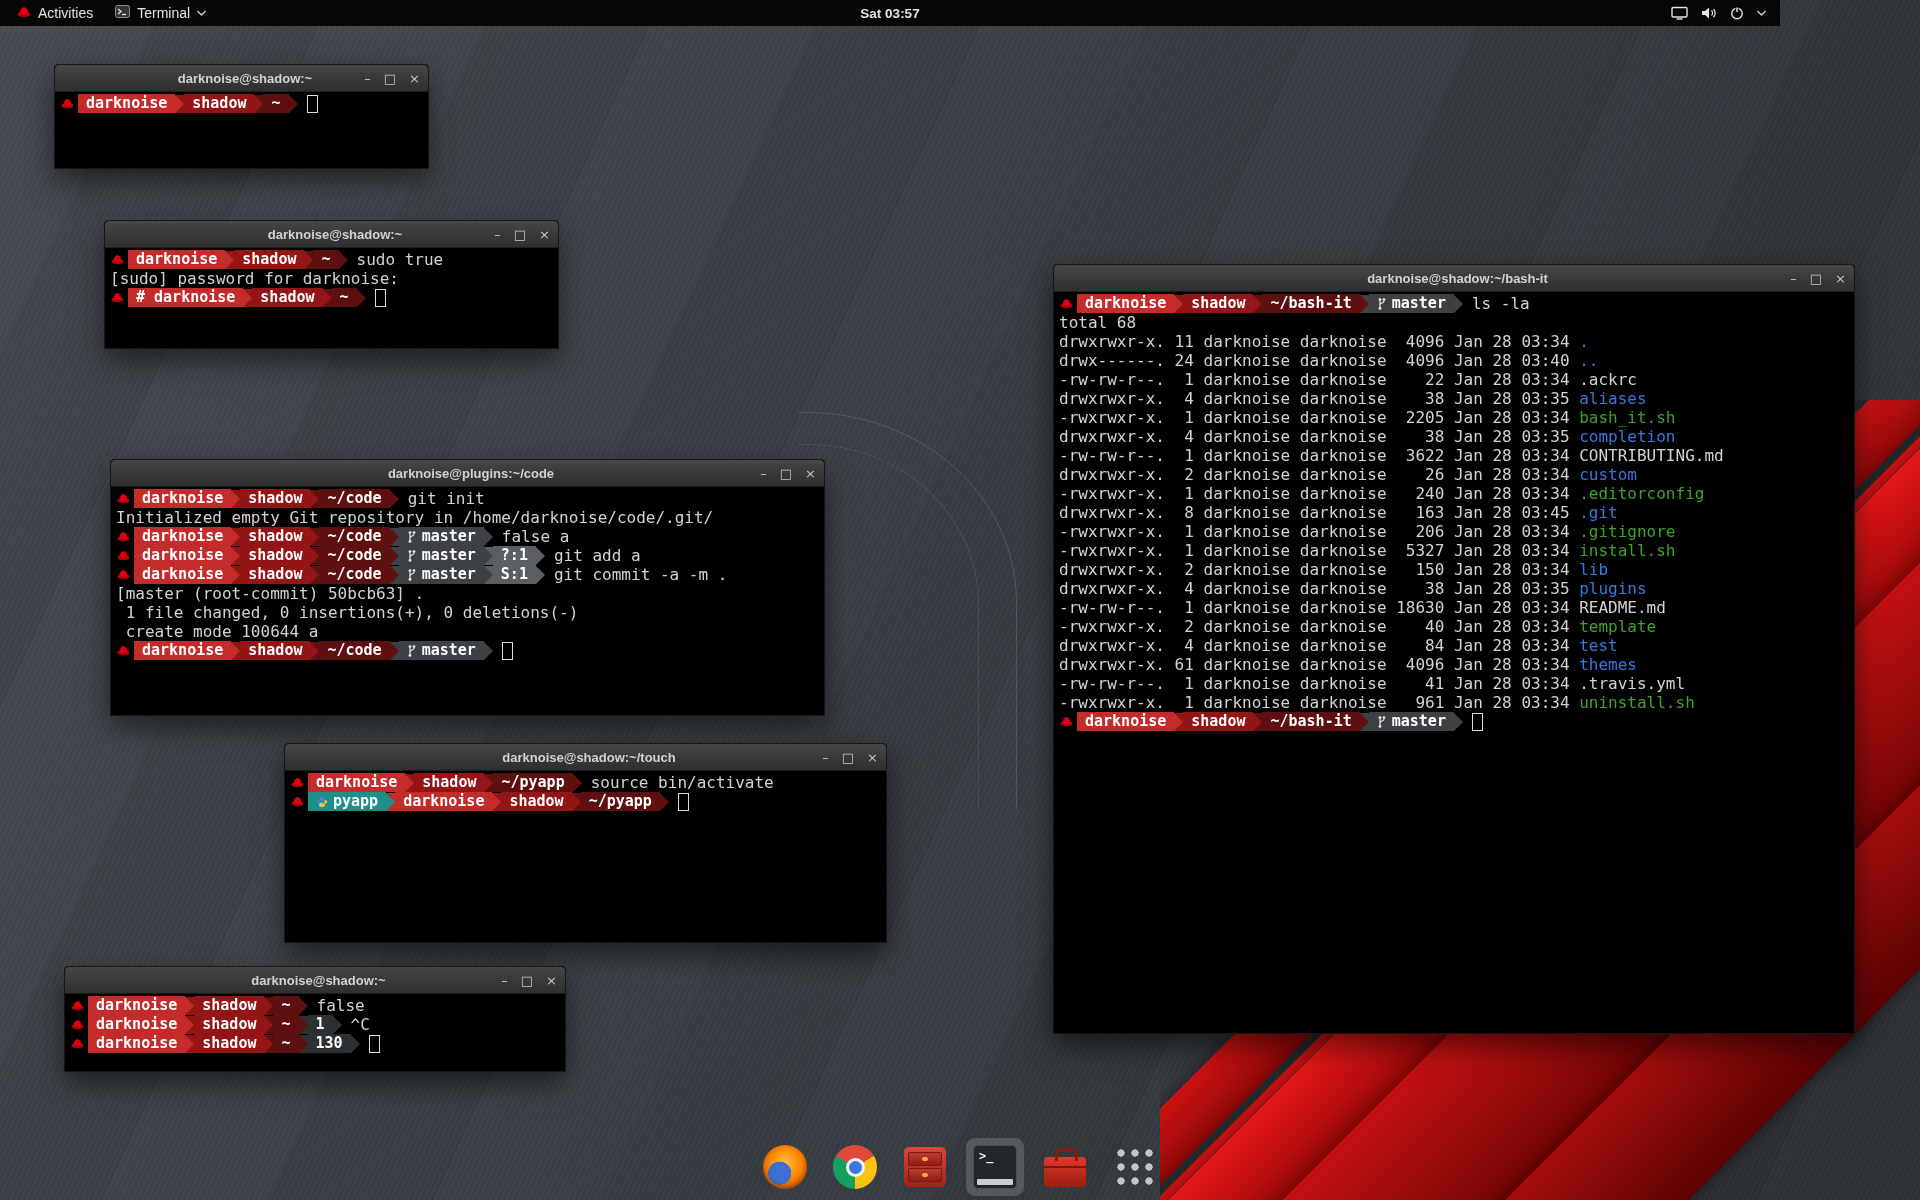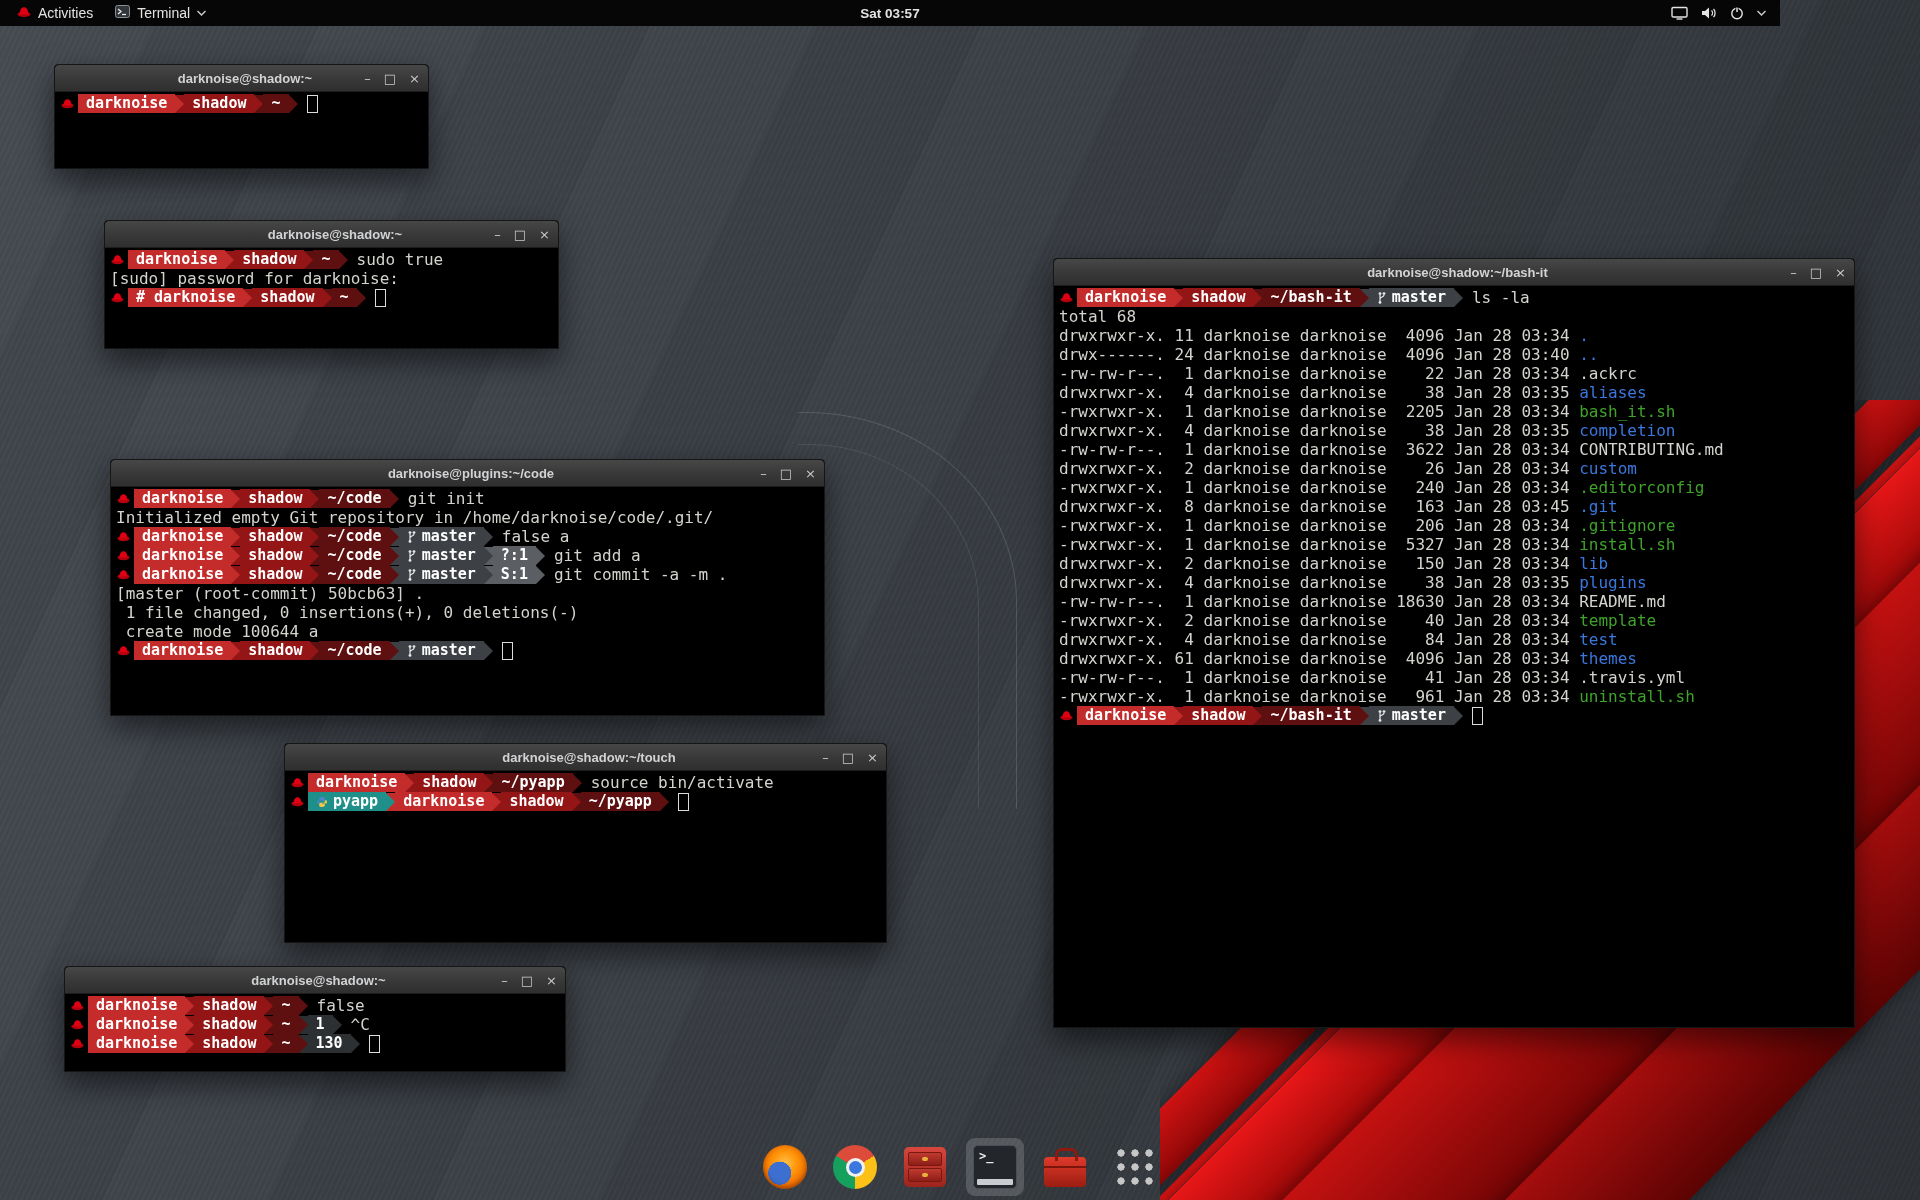--- a/index.html
+++ b/index.html
@@ -217,21 +217,21 @@
               <ellipse cx="6.5" cy="7.6" rx="6" ry="2.6" fill="#b3000c"></ellipse>
               <path d="M2.6 7.6 C2.6 3.4 4.2 1.2 6.5 1.2 C8.8 1.2 10.4 3.4 10.4 7.6 Z" fill="#e00014"></path>
             </svg></span><span class="seg" style="background: rgb(196, 43, 43);"><span class="seg-text">darknoise</span></span><span class="psep" style="border-left-color: rgb(196, 43, 43); background: rgb(148, 21, 21);"></span><span class="seg" style="background: rgb(148, 21, 21);"><span class="seg-text">shadow</span></span><span class="psep" style="border-left-color: rgb(148, 21, 21); background: rgb(94, 15, 15);"></span><span class="seg" style="background: rgb(94, 15, 15);"><span class="seg-text">~</span></span><span class="psep" style="border-left-color: rgb(94, 15, 15); background: transparent;"></span><span class="cmd">false</span></div><div class="term-line"><span class="hat"><svg width="13" height="11" viewBox="0 0 13 11">
               <ellipse cx="6.5" cy="7.6" rx="6" ry="2.6" fill="#b3000c"></ellipse>
               <path d="M2.6 7.6 C2.6 3.4 4.2 1.2 6.5 1.2 C8.8 1.2 10.4 3.4 10.4 7.6 Z" fill="#e00014"></path>
             </svg></span><span class="seg" style="background: rgb(196, 43, 43);"><span class="seg-text">darknoise</span></span><span class="psep" style="border-left-color: rgb(196, 43, 43); background: rgb(148, 21, 21);"></span><span class="seg" style="background: rgb(148, 21, 21);"><span class="seg-text">shadow</span></span><span class="psep" style="border-left-color: rgb(148, 21, 21); background: rgb(94, 15, 15);"></span><span class="seg" style="background: rgb(94, 15, 15);"><span class="seg-text">~</span></span><span class="psep" style="border-left-color: rgb(94, 15, 15); background: rgb(45, 48, 51);"></span><span class="seg" style="background: rgb(45, 48, 51);"><span class="seg-text">1</span></span><span class="psep" style="border-left-color: rgb(45, 48, 51); background: transparent;"></span><span class="cmd">^C</span></div><div class="term-line"><span class="hat"><svg width="13" height="11" viewBox="0 0 13 11">
               <ellipse cx="6.5" cy="7.6" rx="6" ry="2.6" fill="#b3000c"></ellipse>
               <path d="M2.6 7.6 C2.6 3.4 4.2 1.2 6.5 1.2 C8.8 1.2 10.4 3.4 10.4 7.6 Z" fill="#e00014"></path>
             </svg></span><span class="seg" style="background: rgb(196, 43, 43);"><span class="seg-text">darknoise</span></span><span class="psep" style="border-left-color: rgb(196, 43, 43); background: rgb(148, 21, 21);"></span><span class="seg" style="background: rgb(148, 21, 21);"><span class="seg-text">shadow</span></span><span class="psep" style="border-left-color: rgb(148, 21, 21); background: rgb(94, 15, 15);"></span><span class="seg" style="background: rgb(94, 15, 15);"><span class="seg-text">~</span></span><span class="psep" style="border-left-color: rgb(94, 15, 15); background: rgb(45, 48, 51);"></span><span class="seg" style="background: rgb(45, 48, 51);"><span class="seg-text">130</span></span><span class="psep" style="border-left-color: rgb(45, 48, 51); background: transparent;"></span><span class="cursor"></span></div></div>
     </div>
-    <div class="term-window" style="left: 1053px; top: 258px; width: 800px; height: 768px;">
+    <div class="term-window" style="left: 1053px; top: 264px; width: 800px; height: 768px;">
       <div class="term-titlebar">
         <span class="term-title">darknoise@shadow:~/bash-it</span>
         <span class="term-controls">
           <span class="wbtn">–</span>
           <span class="wbtn">□</span>
           <span class="wbtn">×</span>
         </span>
       </div>
       <div class="term-body"><div class="term-line"><span class="hat"><svg width="13" height="11" viewBox="0 0 13 11">
               <ellipse cx="6.5" cy="7.6" rx="6" ry="2.6" fill="#b3000c"></ellipse>

